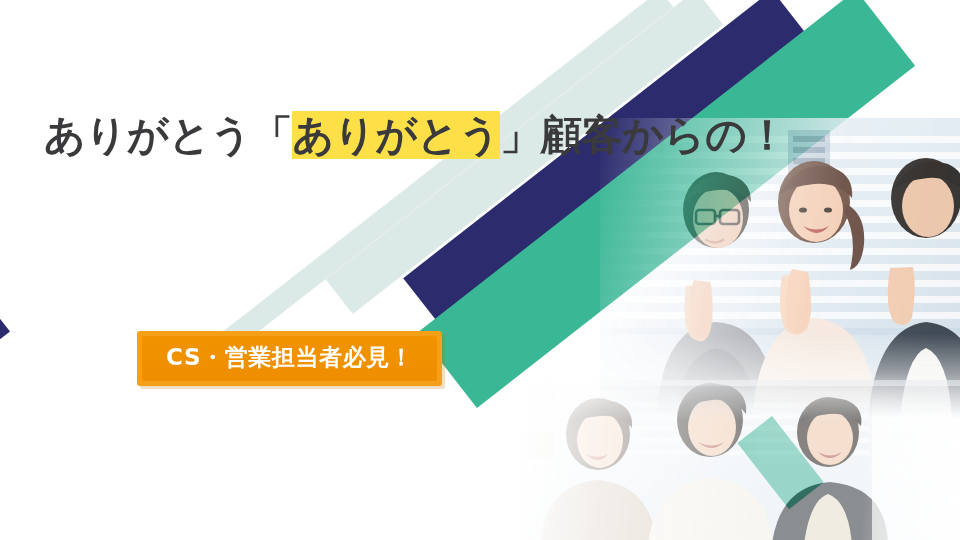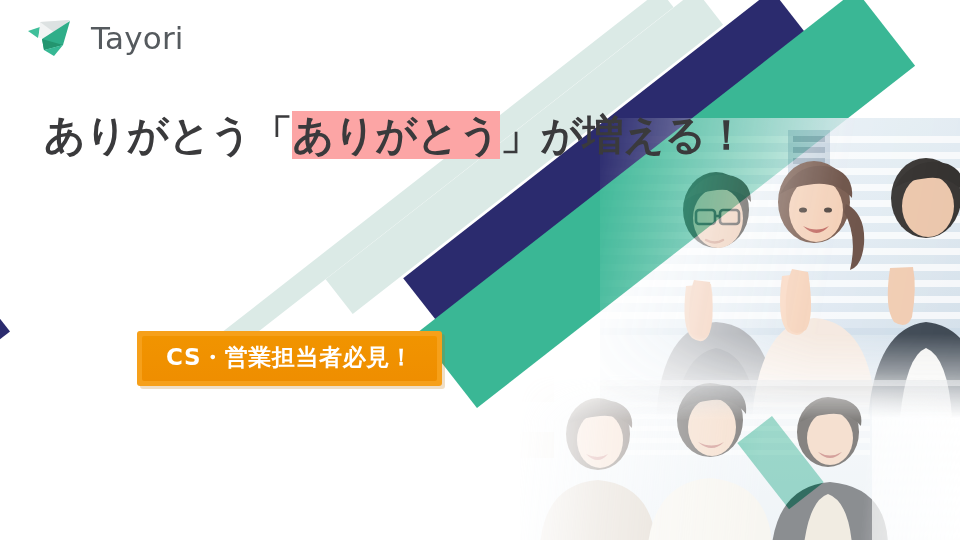--- a/index.html
+++ b/index.html
@@ -65,21 +65,21 @@
     position:absolute;left:44px;top:106px;width:840px;
     font-family:"DejaVu Sans","Liberation Sans",sans-serif;
     font-weight:700;
     color:#3a3a3c;
     font-size:41px;
     line-height:58px;
     letter-spacing:-.4px;
     white-space:nowrap;
   }
   .headline .ln{display:block;}
-  .hl{background:#fca5a5;}
+  .hl{background:#fde047;}
 
   
   .badge{
     position:absolute;left:137px;top:331px;
     background:#f6a01a;
     padding:5px;
     border-radius:3px;
     box-shadow:3px 3px 0 rgba(180,110,0,.22);
   }
   .badge-inner{
@@ -241,33 +241,22 @@
         <path d="M284 172 q6-44 24-50 q20 7 24 50 z" fill="#e6ddcc"></path>
         <ellipse cx="308" cy="60" rx="31" ry="35" fill="#241f1b"></ellipse>
         <ellipse cx="310" cy="66" rx="23" ry="27" fill="#edc7aa"></ellipse>
         <path d="M280 50 q16-30 46-22 q18 7 15 26 q-12-14-32-12 q-18 2-29 8z" fill="#191511"></path>
         <path d="M298 80 q12 12 24 0 q-12 7 -24 0z" fill="#b2564d"></path>
       </g>
       <rect x="352" y="0" width="88" height="172" fill="#ffffff" opacity=".7"></rect>
     </svg>
   </div>
 
-  <div class="logo">
-    <svg class="logo-mark" viewBox="0 0 56 40" aria-hidden="true">
-      <path d="M2 13 L14 9 L12 20 Z" fill="#3fbf9a"></path>
-      <path d="M14 4 L44 2 L30 22 L13 20 Z" fill="#f2f4f4"></path>
-      <path d="M14 4 L29 15 L44 2 Z" fill="#dde2e2"></path>
-      <path d="M16 21 L44 3 L37 27 L18 32 Z" fill="#2fae89"></path>
-      <path d="M16 21 L37 27 L18 32 Z" fill="#23956f"></path>
-      <path d="M18 32 L37 27 L28 38 Z" fill="#36b894"></path>
-    </svg>
-    <span class="logo-word">Tayori</span>
-  </div>
 
   <div class="headline">
-    <span class="ln"><span>ありがとう「</span><span class="hl">ありがとう</span><span>」が増える！</span></span>
+    <span class="ln"><span>ありがとう「</span><span class="hl">ありがとう</span><span>」顧客からの！</span></span>
   </div>
 
   <div class="badge">
     <div class="badge-inner">CS・営業担当者必見！</div>
   </div>
 
 </div>
 
 </body></html>

